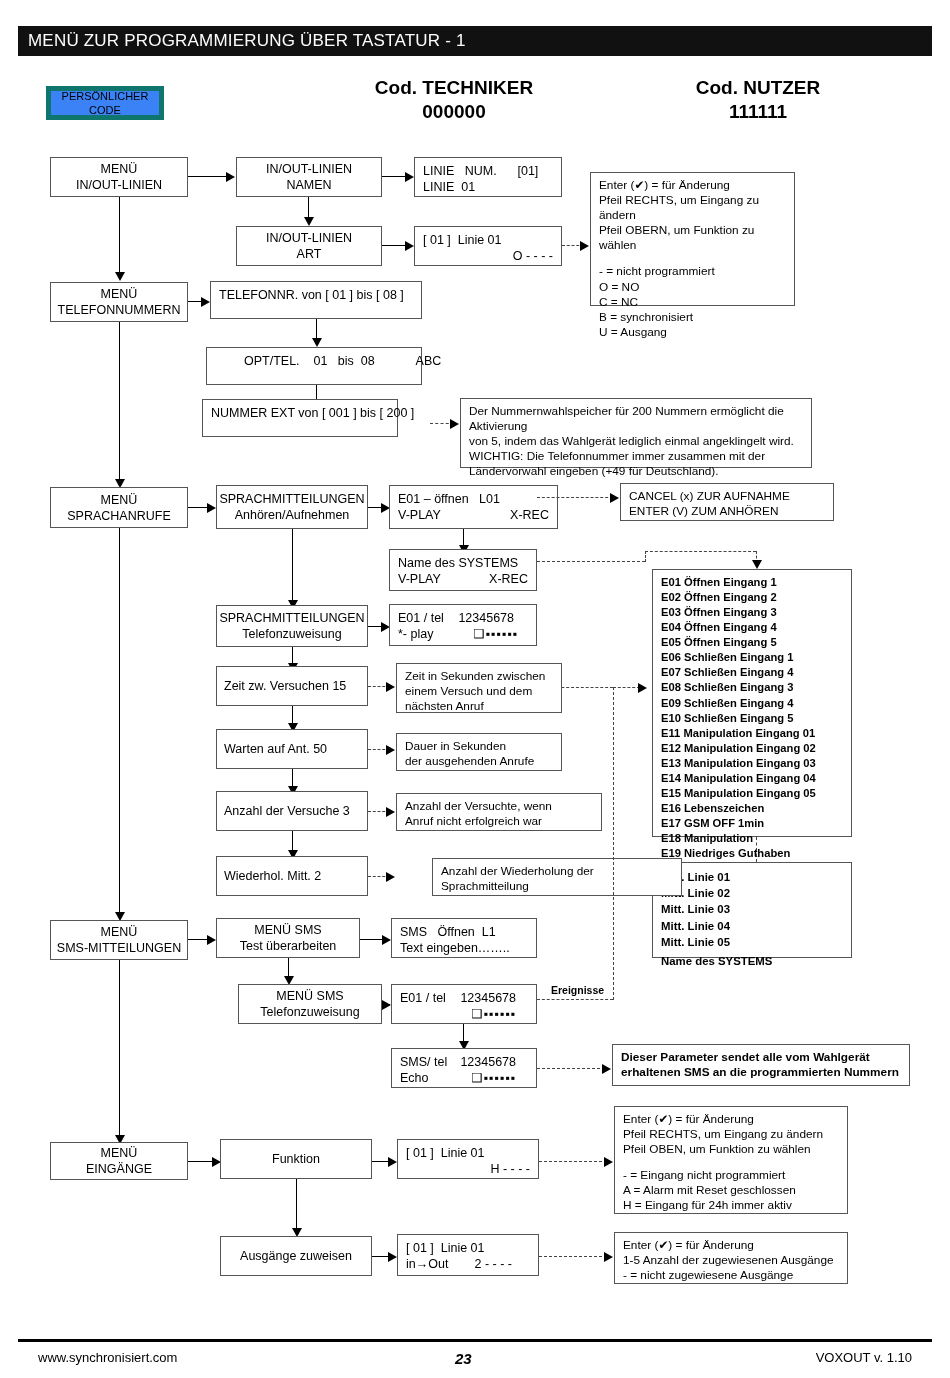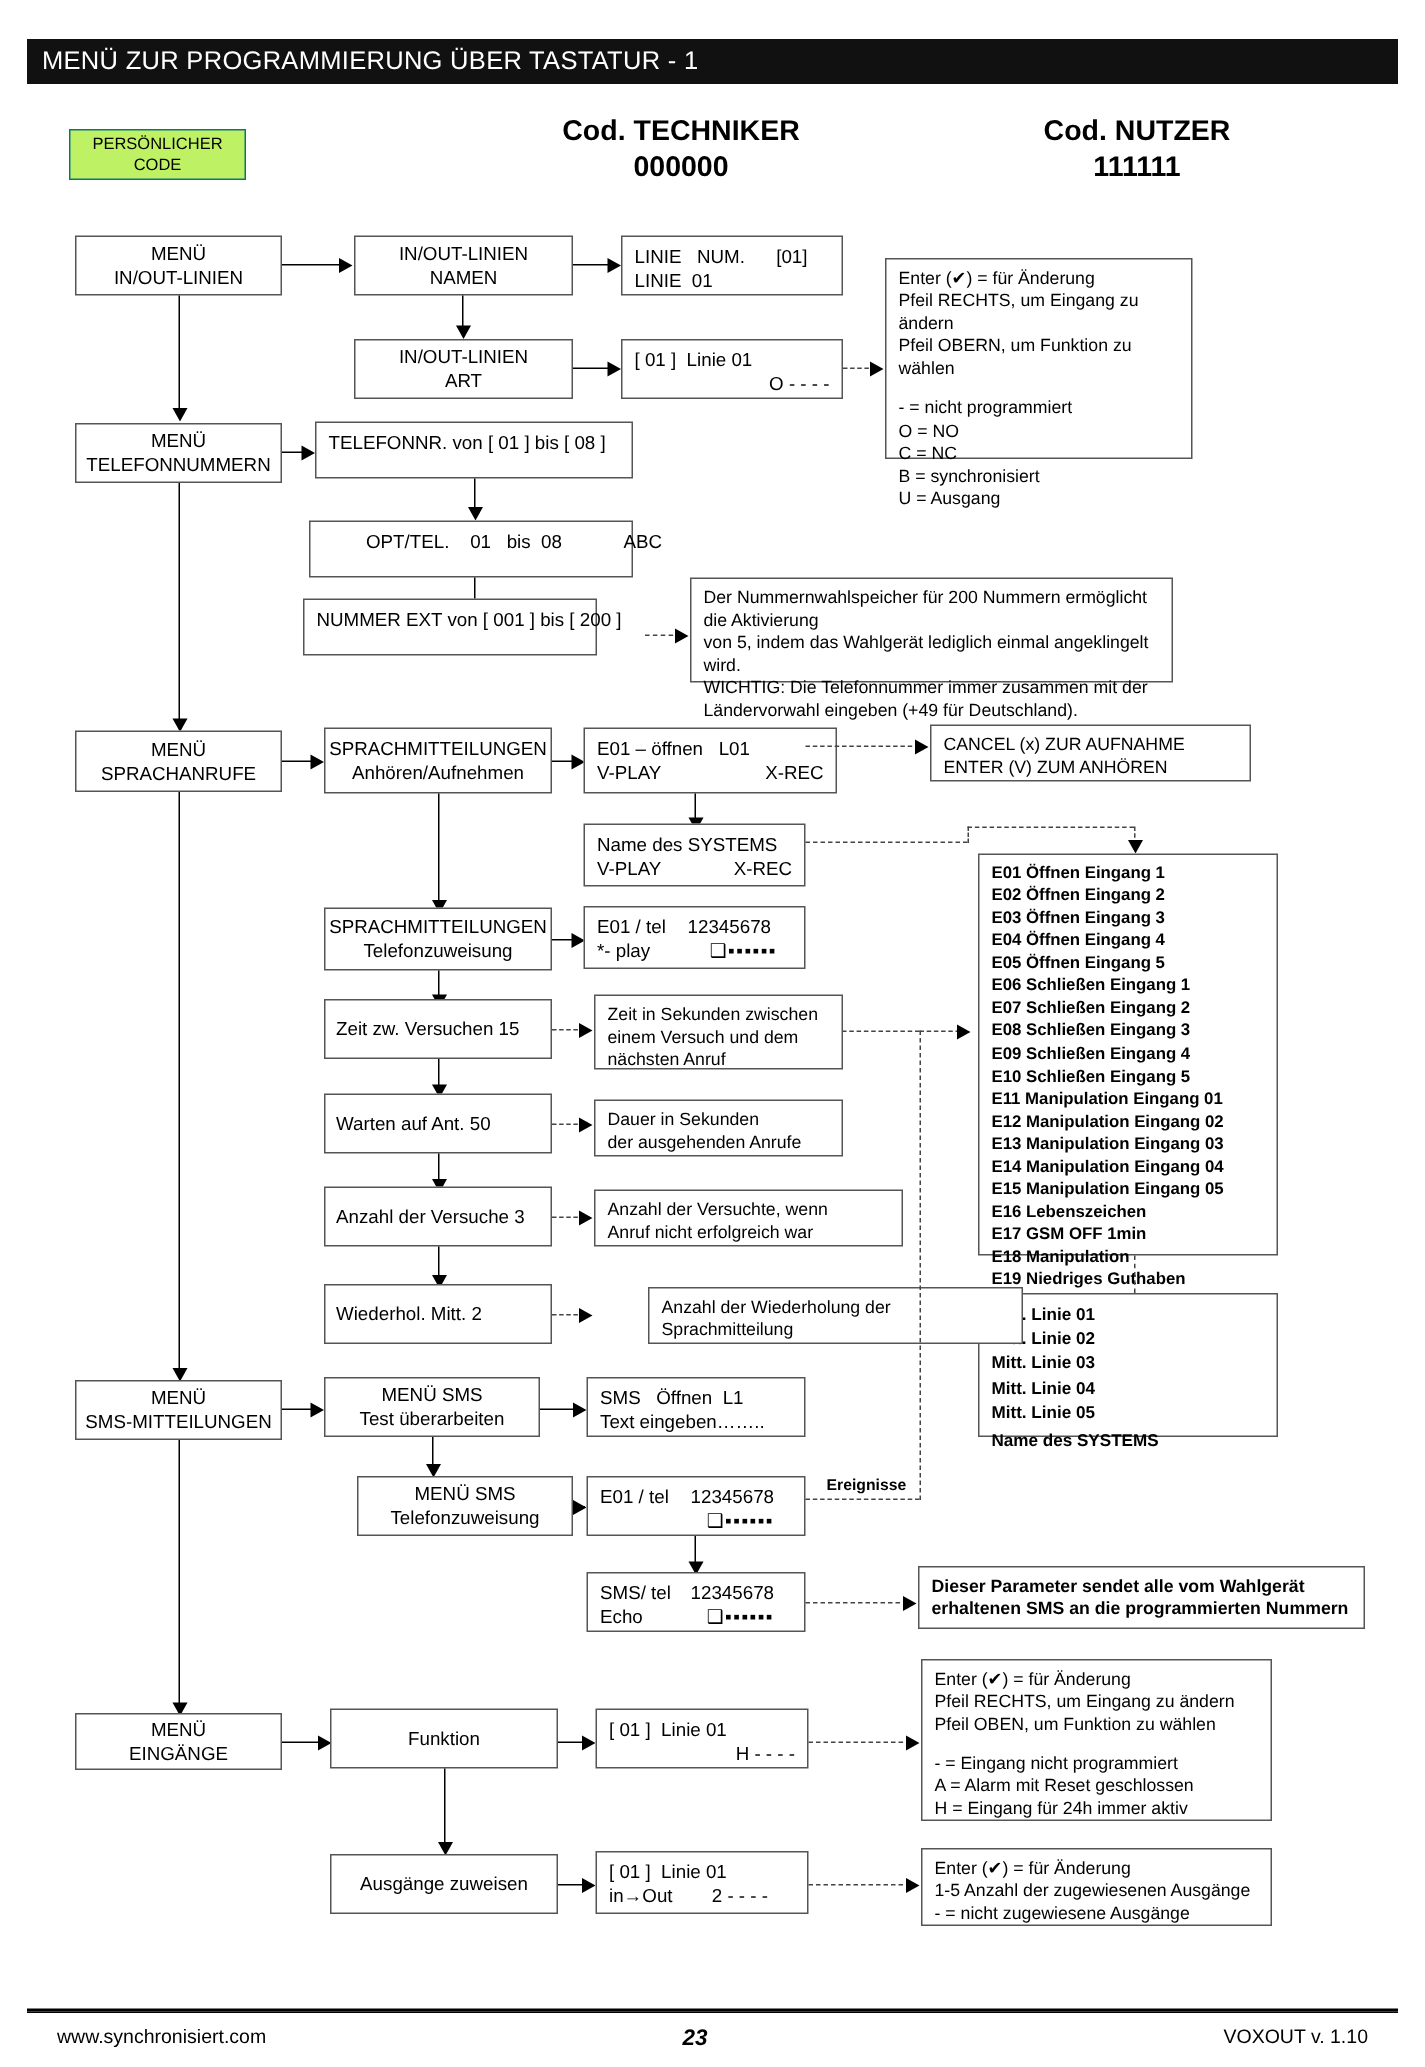--- a/index.html
+++ b/index.html
@@ -27,23 +27,23 @@
     border:1px solid #555;background:#fff;
     font-size:12.5px;line-height:1.28;
   }
   .box.ctr{display:flex;flex-direction:column;align-items:center;justify-content:center;text-align:center;}
   .box.lft{padding:5px 7px;}
   .box.lcd{padding:5px 8px;}
   .box.note{padding:5px 8px;font-size:11.8px;}
   .box.bold{font-weight:bold;}
   .box.list{padding:5px 8px;font-size:11.2px;font-weight:bold;line-height:1.345;}
   .box.list2{padding:6px 8px;font-size:11.4px;font-weight:bold;line-height:1.42;}
-  .small-code{position:absolute;border:1px solid #0f766e;box-sizing:border-box;
+  .small-code{position:absolute;border:5px solid #0f766e;box-sizing:border-box;
     display:flex;flex-direction:column;align-items:center;justify-content:center;
-    text-align:center;font-size:11px;line-height:1.3;background:#bef264;}
+    text-align:center;font-size:11px;line-height:1.3;background:#3b82f6;}
 
   .row2{display:flex;justify-content:space-between;width:100%;}
   .lcdline{white-space:pre;}
 
   
   .ln{position:absolute;background:#000;}
   .h{height:1.4px;}
   .v{width:1.4px;}
   .dh{position:absolute;height:0;border-top:1.4px dashed #444;}
   .dv{position:absolute;width:0;border-left:1.4px dashed #444;}
@@ -166,21 +166,21 @@
   <div class="ln v" style="left:316px;top:385px;height:22px;"></div>
   <div class="arw d" style="left:312px;top:404px;"></div>
 
   <div class="box lcd" style="left:202px;top:399px;width:196px;height:38px;">
     <div class="lcdline">NUMMER EXT von [ 001 ] bis [ 200 ]</div>
   </div>
 
   <div class="dh" style="left:430px;top:423px;width:24px;"></div>
   <div class="arw r" style="left:450px;top:419px;"></div>
 
-  <div class="box note" style="left:460px;top:385px;width:322px;height:70px;">
+  <div class="box note" style="left:460px;top:398px;width:352px;height:70px;">
     <div>Der Nummernwahlspeicher für 200 Nummern ermöglicht die Aktivierung</div>
     <div>von 5, indem das Wahlgerät lediglich einmal angeklingelt wird.</div>
     <div>WICHTIG: Die Telefonnummer immer zusammen mit der</div>
     <div>Ländervorwahl eingeben (+49 für Deutschland).</div>
   </div>
 
   <div class="box ctr" style="left:50px;top:487px;width:138px;height:41px;">
     <span>MENÜ</span>
     <span>SPRACHANRUFE</span>
   </div>
@@ -229,21 +229,21 @@
   <div class="dv" style="left:756px;top:551px;height:12px;"></div>
   <div class="arw d" style="left:752px;top:560px;"></div>
 
   <div class="box list" style="left:652px;top:569px;width:200px;height:268px;">
     <div>E01 Öffnen  Eingang 1</div>
     <div>E02 Öffnen  Eingang 2</div>
     <div>E03 Öffnen  Eingang 3</div>
     <div>E04 Öffnen  Eingang 4</div>
     <div>E05 Öffnen  Eingang 5</div>
     <div>E06 Schließen  Eingang 1</div>
-    <div>E07 Schließen  Eingang 2</div>
+    <div>E07 Schließen  Eingang 4</div>
     <div>E08 Schließen  Eingang 3</div>
     <div>E09 Schließen  Eingang 4</div>
     <div>E10 Schließen  Eingang 5</div>
     <div>E11 Manipulation Eingang 01</div>
     <div>E12 Manipulation Eingang 02</div>
     <div>E13 Manipulation Eingang 03</div>
     <div>E14 Manipulation Eingang 04</div>
     <div>E15 Manipulation Eingang 05</div>
     <div>E16 Lebenszeichen</div>
     <div>E17 GSM OFF 1min</div>

